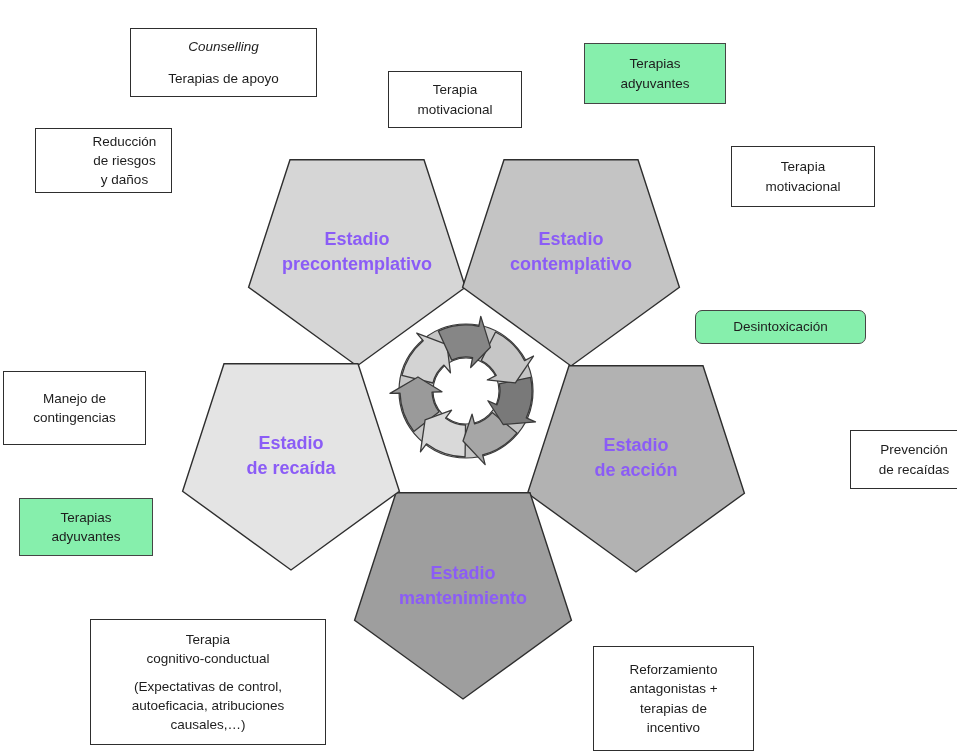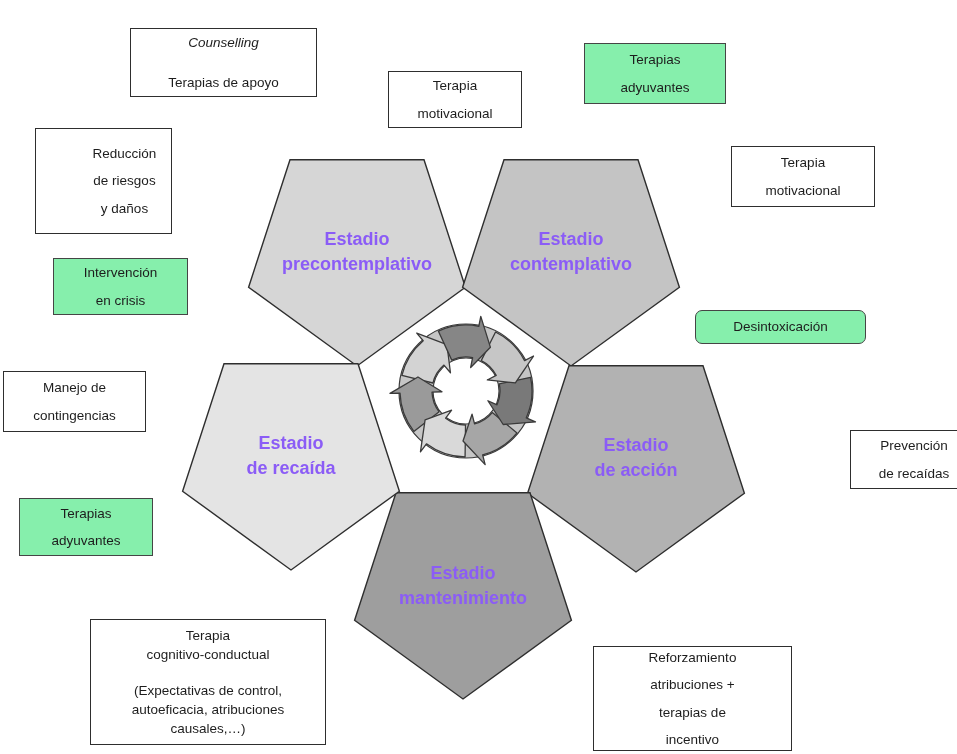--- a/index.html
+++ b/index.html
@@ -5,21 +5,21 @@
   html,body{margin:0;padding:0;background:#ffffff;}
   .canvas{
     position:relative;width:957px;height:754px;background:#ffffff;
     font-family:"Liberation Sans", sans-serif;color:#1d1d1d;overflow:hidden;
   }
   .layer{position:absolute;left:0;top:0;}
   .tbox{
     position:absolute;box-sizing:border-box;
     display:flex;flex-direction:column;align-items:center;justify-content:center;
     text-align:center;font-size:13.5px;line-height:1.42;
-    background:#ffffff;border:1.3px solid #2e2e2e;padding:2px 4px;gap:8px;
+    background:#ffffff;border:1.3px solid #2e2e2e;padding:2px 4px;
   }
   .tbox.gray{background:#86efac;border:1.6px solid #454545;}
   .tbox .para + .para{margin-top:13px;}
   .tbox .para.tight + .para.tight{margin-top:9px;}
   .italic{font-style:italic;}
   .stage-label{
     position:absolute;transform:translate(-50%,-50%);
     text-align:center;font-weight:bold;font-size:18px;line-height:1.38;
     white-space:nowrap;color:#8b5cf6;
   }
@@ -103,32 +103,28 @@
   <div class="tbox" style="left:388px;top:71px;width:134px;height:57px;">
     <div>Terapia</div>
     <div>motivacional</div>
   </div>
 
   <div class="tbox gray" style="left:584px;top:43px;width:142px;height:61px;">
     <div>Terapias</div>
     <div>adyuvantes</div>
   </div>
 
-  <div class="tbox" style="left:35px;top:128px;width:137px;height:106px;padding-left:46px;">
+  <div class="tbox" style="left:35px;top:128px;width:137px;height:65px;padding-left:46px;">
     <div>Reducción</div>
     <div>de riesgos</div>
     <div>y daños</div>
   </div>
 
-  <div class="tbox gray" style="left:53px;top:258px;width:135px;height:57px;">
-    <div>Intervención</div>
-    <div>en crisis</div>
-  </div>
 
-  <div class="tbox" style="left:3px;top:371px;width:143px;height:61px;">
+  <div class="tbox" style="left:3px;top:371px;width:143px;height:74px;">
     <div>Manejo de</div>
     <div>contingencias</div>
   </div>
 
   <div class="tbox gray" style="left:19px;top:498px;width:134px;height:58px;">
     <div>Terapias</div>
     <div>adyuvantes</div>
   </div>
 
   <div class="tbox" style="left:731px;top:146px;width:144px;height:61px;">
@@ -151,20 +147,20 @@
       <div>Terapia</div>
       <div>cognitivo-conductual</div>
     </div>
     <div class="para tight">
       <div>(Expectativas de control,</div>
       <div>autoeficacia, atribuciones</div>
       <div>causales,…)</div>
     </div>
   </div>
 
-  <div class="tbox" style="left:593px;top:646px;width:199px;height:105px;">
+  <div class="tbox" style="left:593px;top:646px;width:161px;height:105px;">
     <div>Reforzamiento</div>
-    <div>atribuciones +</div>
+    <div>antagonistas +</div>
     <div>terapias de</div>
     <div>incentivo</div>
   </div>
 
 </div>
 
 </body></html>

